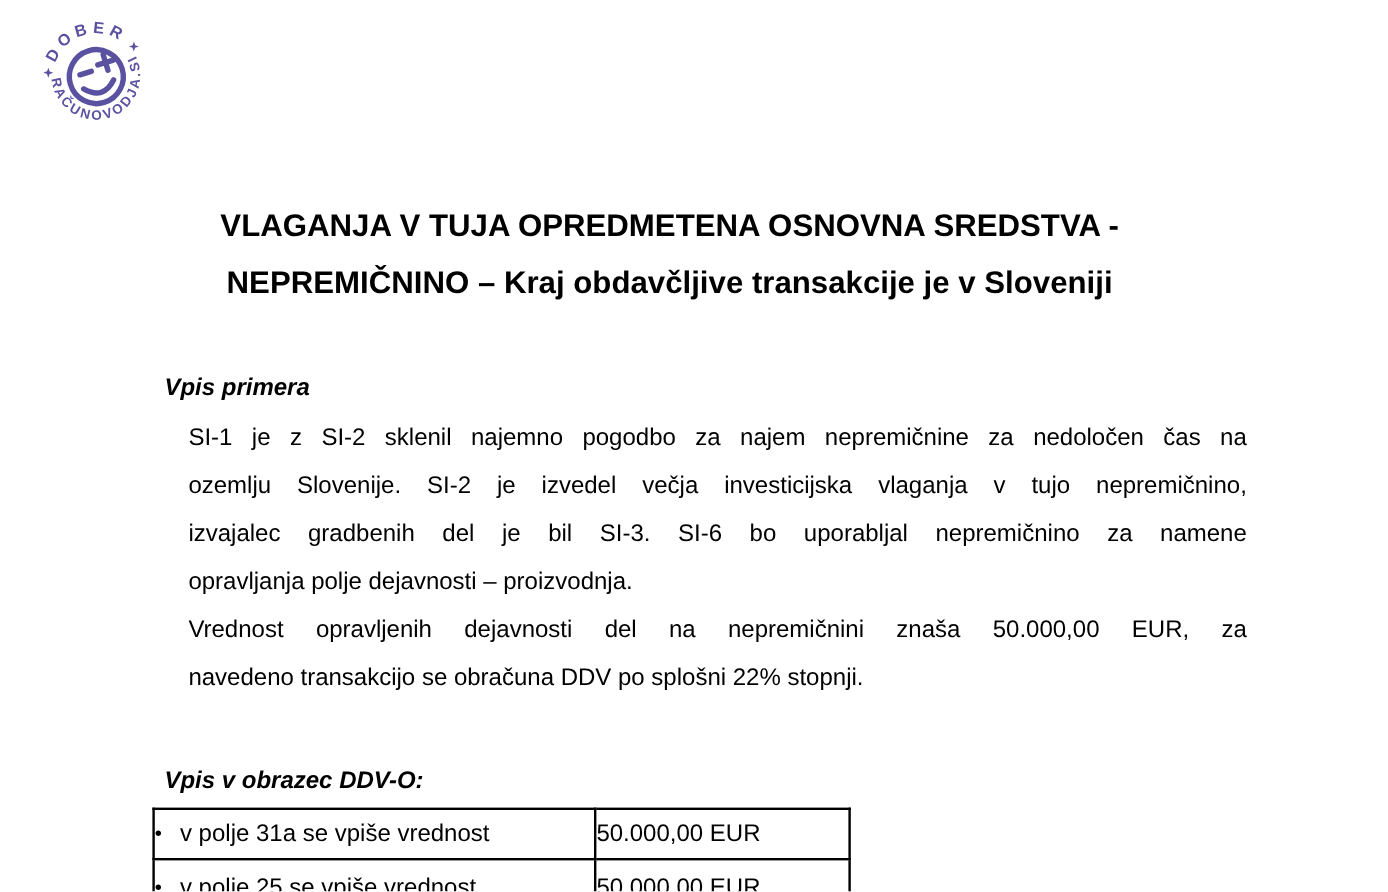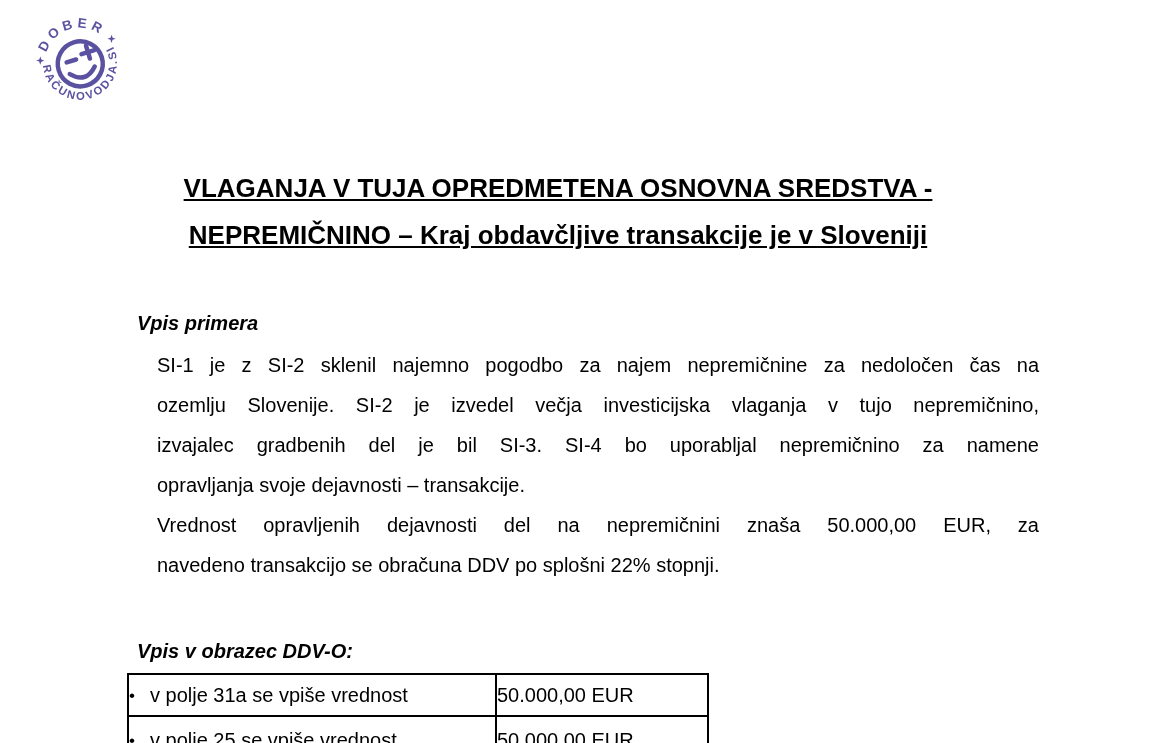--- a/index.html
+++ b/index.html
@@ -9,21 +9,21 @@
   }
   
   .logo{position:absolute;left:26px;top:9px;width:108px;height:108px;}
   .logo .ring-top{font-family:"Liberation Sans",sans-serif;font-weight:700;font-size:15px;letter-spacing:4.5px;fill:#5a51a0;}
   .logo .ring-bottom{font-family:"Liberation Sans",sans-serif;font-weight:700;font-size:12.5px;letter-spacing:2.4px;fill:#5a51a0;}
   .logo .stroke{stroke:#5a51a0;fill:none;stroke-linecap:round;}
   .logo .star{fill:#5a51a0;}
   
   .title{
     position:absolute;left:116px;top:165px;width:884px;text-align:center;
-    font-weight:700;font-size:26px;line-height:47px;white-space:nowrap;text-decoration:underline;
+    font-weight:700;font-size:26px;line-height:47px;white-space:nowrap;
   }
   
   .heading{
     position:absolute;left:137px;font-size:20px;font-weight:700;font-style:italic;line-height:40px;white-space:nowrap;
   }
   .opis{top:303px;}
   .vpis{top:631px;}
   
   .para{position:absolute;left:137px;width:882px;font-size:20px;line-height:40px;}
   .p1{top:345px;}
@@ -76,22 +76,22 @@
   <div class="title">
     <div class="title-line">VLAGANJA V TUJA OPREDMETENA OSNOVNA SREDSTVA -</div>
     <div class="title-line">NEPREMIČNINO – Kraj obdavčljive transakcije je v Sloveniji</div>
   </div>
 
   <div class="heading opis">Vpis primera</div>
 
   <div class="para p1">
     <div class="line just">SI-1 je z SI-2 sklenil najemno pogodbo za najem nepremičnine za nedoločen čas na</div>
     <div class="line just">ozemlju Slovenije. SI-2 je izvedel večja investicijska vlaganja v tujo nepremičnino,</div>
-    <div class="line just">izvajalec gradbenih del je bil SI-3. SI-4 bo uporabljal nepremičnino za namene</div>
-    <div class="line">opravljanja svoje dejavnosti – transakcije.</div>
+    <div class="line just">izvajalec gradbenih del je bil SI-3. SI-6 bo uporabljal nepremičnino za namene</div>
+    <div class="line">opravljanja polje dejavnosti – proizvodnja.</div>
   </div>
 
   <div class="para p2">
     <div class="line just">Vrednost opravljenih dejavnosti del na nepremičnini znaša 50.000,00 EUR, za</div>
     <div class="line">navedeno transakcijo se obračuna DDV po splošni 22% stopnji.</div>
   </div>
 
   <div class="heading vpis">Vpis v obrazec DDV-O:</div>
 
   <table class="ddv-table">

